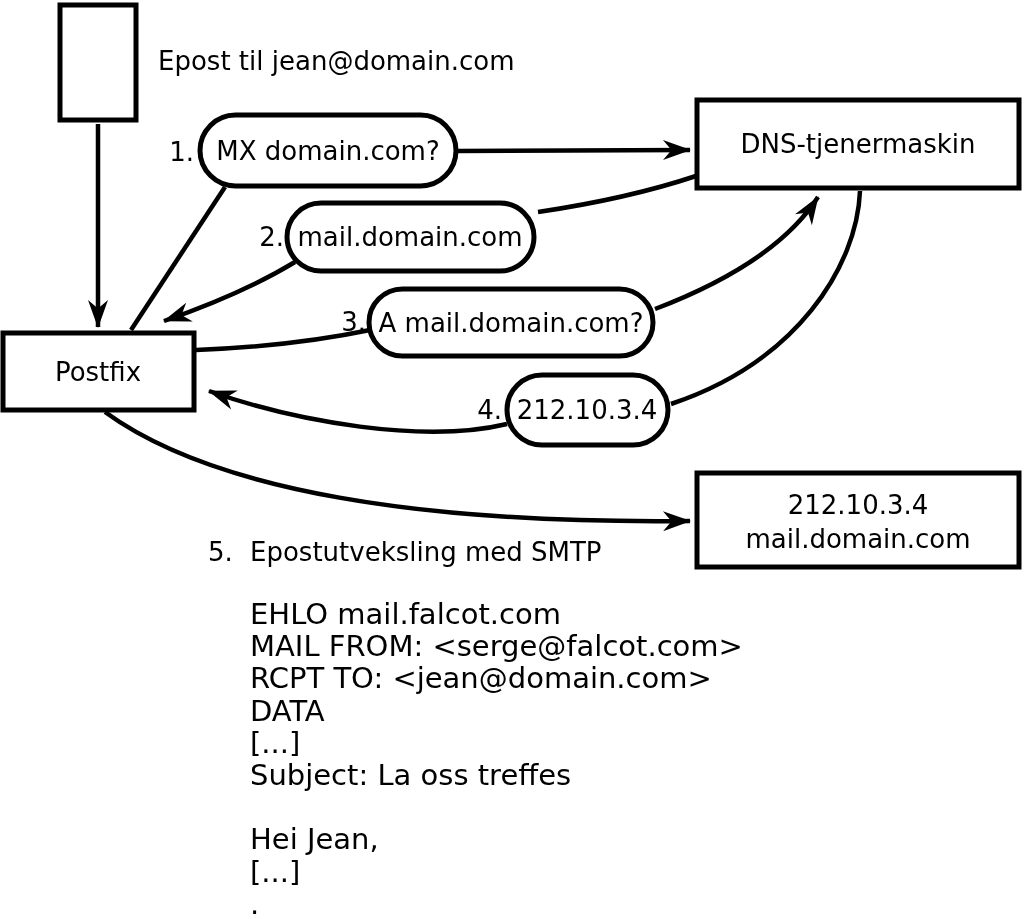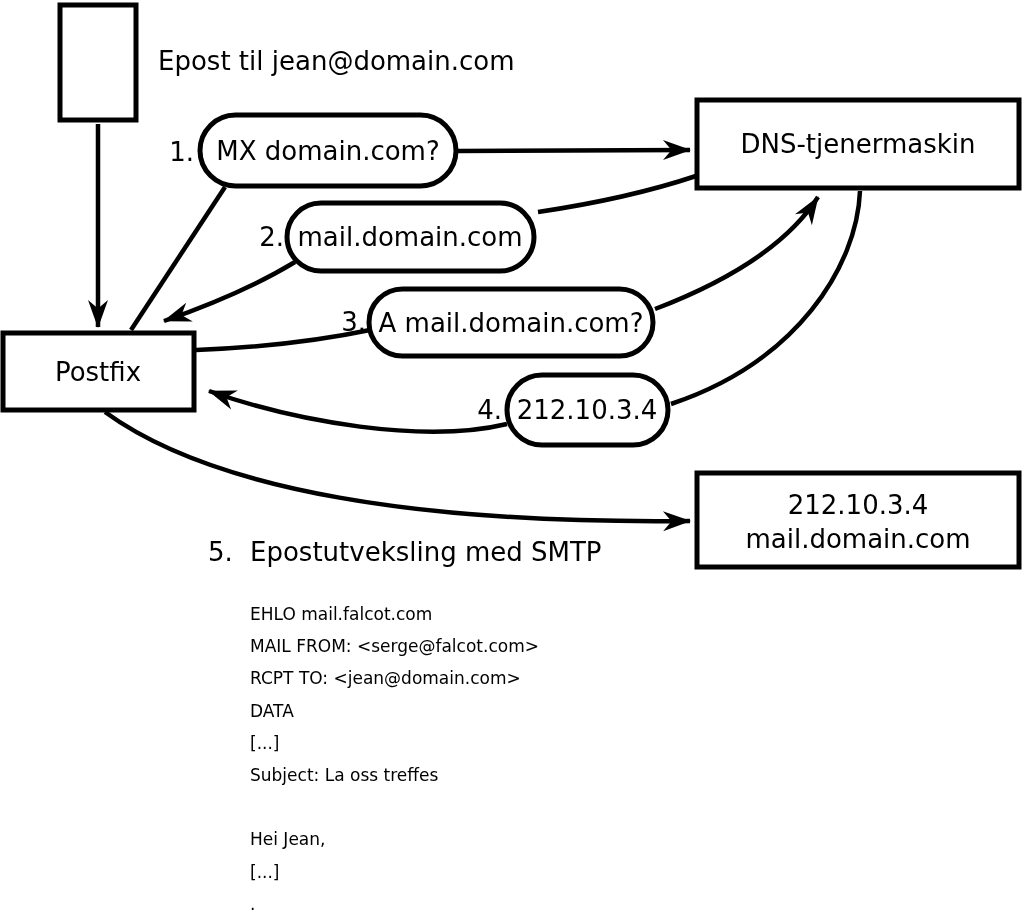--- a/index.html
+++ b/index.html
@@ -29,21 +29,21 @@
   }
   .node {
     fill: #ffffff;
     stroke: #000000;
     stroke-width: 5;
   }
   .smtp-block {
     position: absolute;
     left: 250px;
     top: 598px;
-    font-size: 17px;
+    font-size: 29px;
     line-height: 32.2px;
     white-space: pre;
     color: #000000;
   }
 </style>
 </head>
 <body>
 
 <svg class="diagram" width="1024" height="919" viewBox="0 0 1024 919" xmlns="http://www.w3.org/2000/svg">
   <defs>

